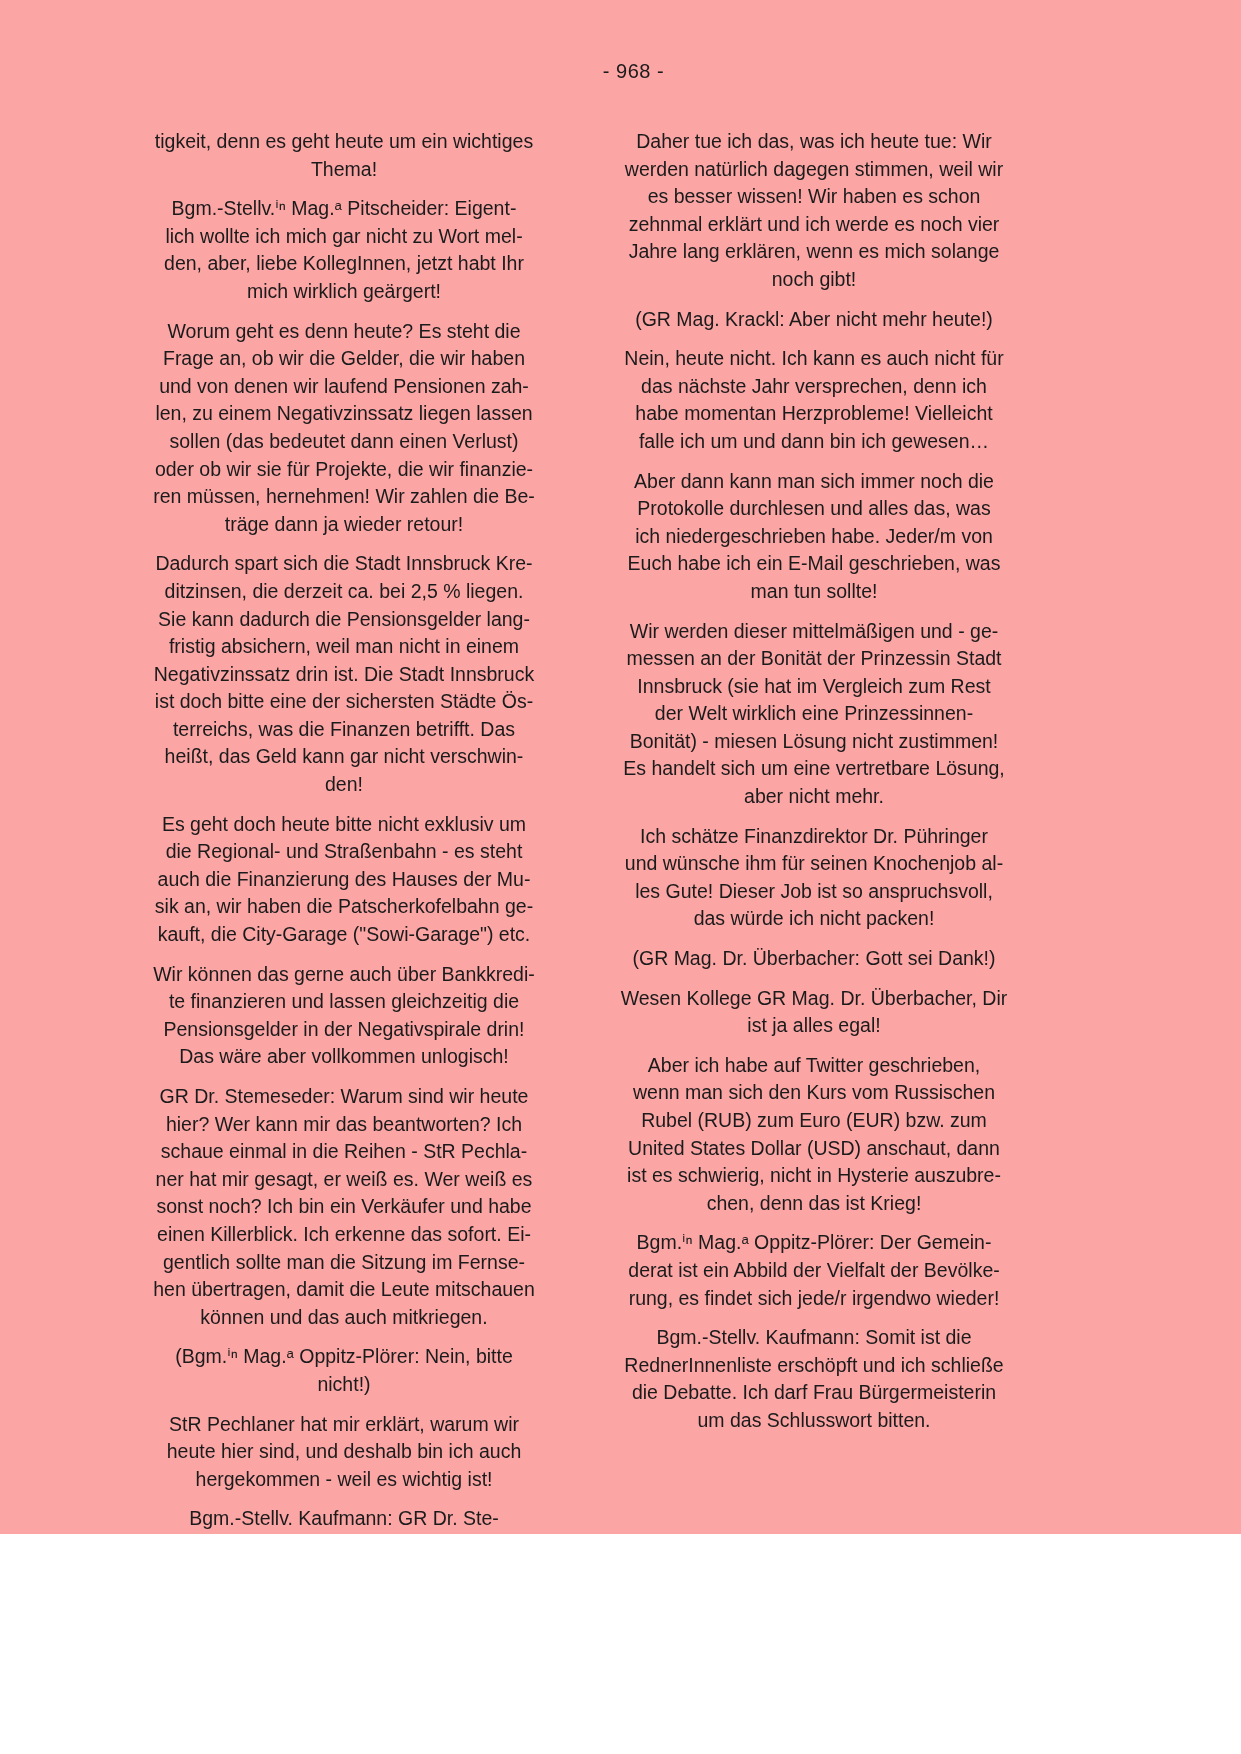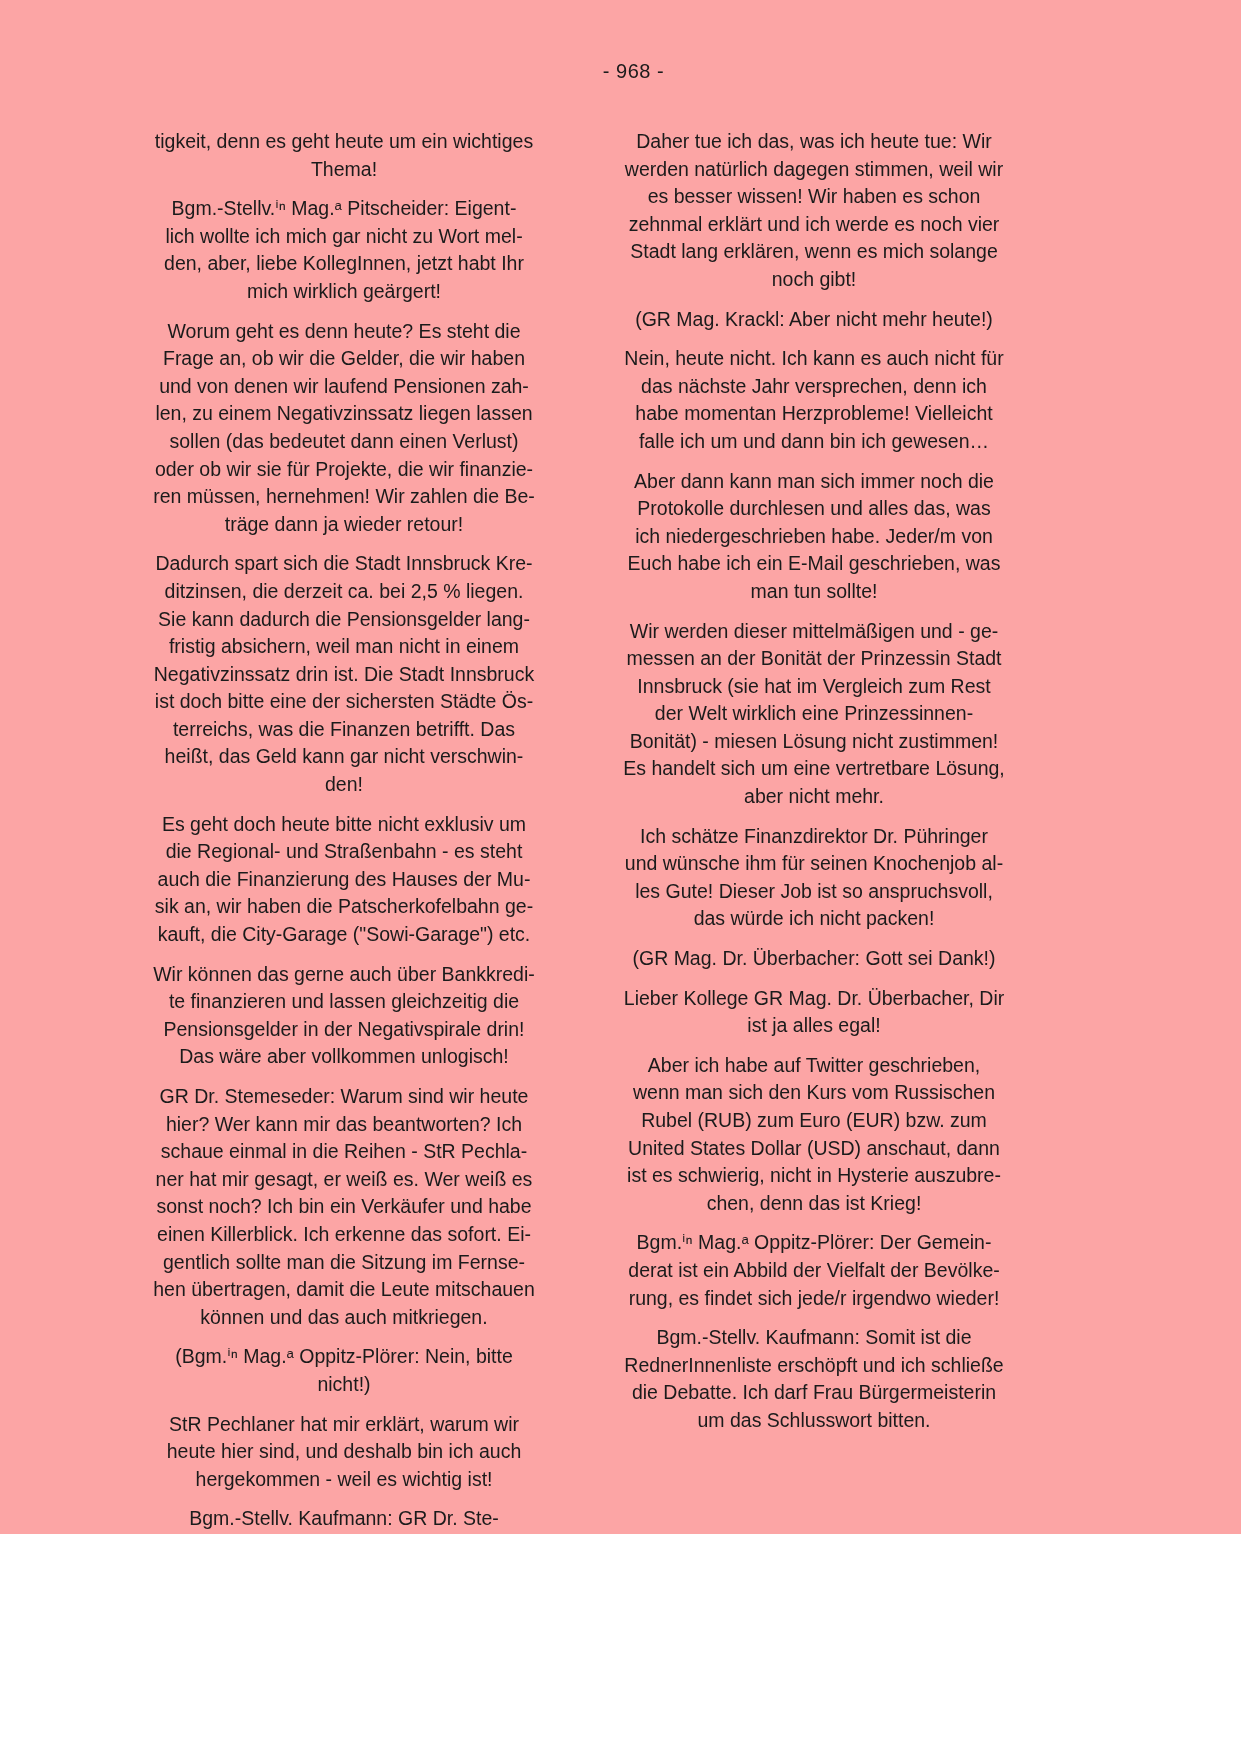--- a/index.html
+++ b/index.html
@@ -115,21 +115,21 @@
 Mensch und Vorsitzender! Ich bitte Sie nun
 aber wirklich, endlich zum Thema zu spre-
 chen!</p>
     </div>
 
     <div class="column">
       <p>Daher tue ich das, was ich heute tue: Wir
 werden natürlich dagegen stimmen, weil wir
 es besser wissen! Wir haben es schon
 zehnmal erklärt und ich werde es noch vier
-Stadt lang erklären, wenn es mich solange
+Jahre lang erklären, wenn es mich solange
 noch gibt!</p>
       <p>(GR Mag. Krackl: Aber nicht mehr heute!)</p>
       <p>Nein, heute nicht. Ich kann es auch nicht für
 das nächste Jahr versprechen, denn ich
 habe momentan Herzprobleme! Vielleicht
 falle ich um und dann bin ich gewesen…</p>
       <p>Aber dann kann man sich immer noch die
 Protokolle durchlesen und alles das, was
 ich niedergeschrieben habe. Jeder/m von
 Euch habe ich ein E-Mail geschrieben, was
@@ -139,21 +139,21 @@
 Innsbruck (sie hat im Vergleich zum Rest
 der Welt wirklich eine Prinzessinnen-
 Bonität) - miesen Lösung nicht zustimmen!
 Es handelt sich um eine vertretbare Lösung,
 aber nicht mehr.</p>
       <p>Ich schätze Finanzdirektor Dr. Pühringer
 und wünsche ihm für seinen Knochenjob al-
 les Gute! Dieser Job ist so anspruchsvoll,
 das würde ich nicht packen!</p>
       <p>(GR Mag. Dr. Überbacher: Gott sei Dank!)</p>
-      <p>Lieber Kollege GR Mag. Dr. Überbacher, Dir
+      <p>Wesen Kollege GR Mag. Dr. Überbacher, Dir
 ist ja alles egal!</p>
       <p>Aber ich habe auf Twitter geschrieben,
 wenn man sich den Kurs vom Russischen
 Rubel (RUB) zum Euro (EUR) bzw. zum
 United States Dollar (USD) anschaut, dann
 ist es schwierig, nicht in Hysterie auszubre-
 chen, denn das ist Krieg!</p>
       <p>Bgm.ⁱⁿ Mag.ᵃ Oppitz-Plörer: Der Gemein-
 derat ist ein Abbild der Vielfalt der Bevölke-
 rung, es findet sich jede/r irgendwo wieder!</p>

